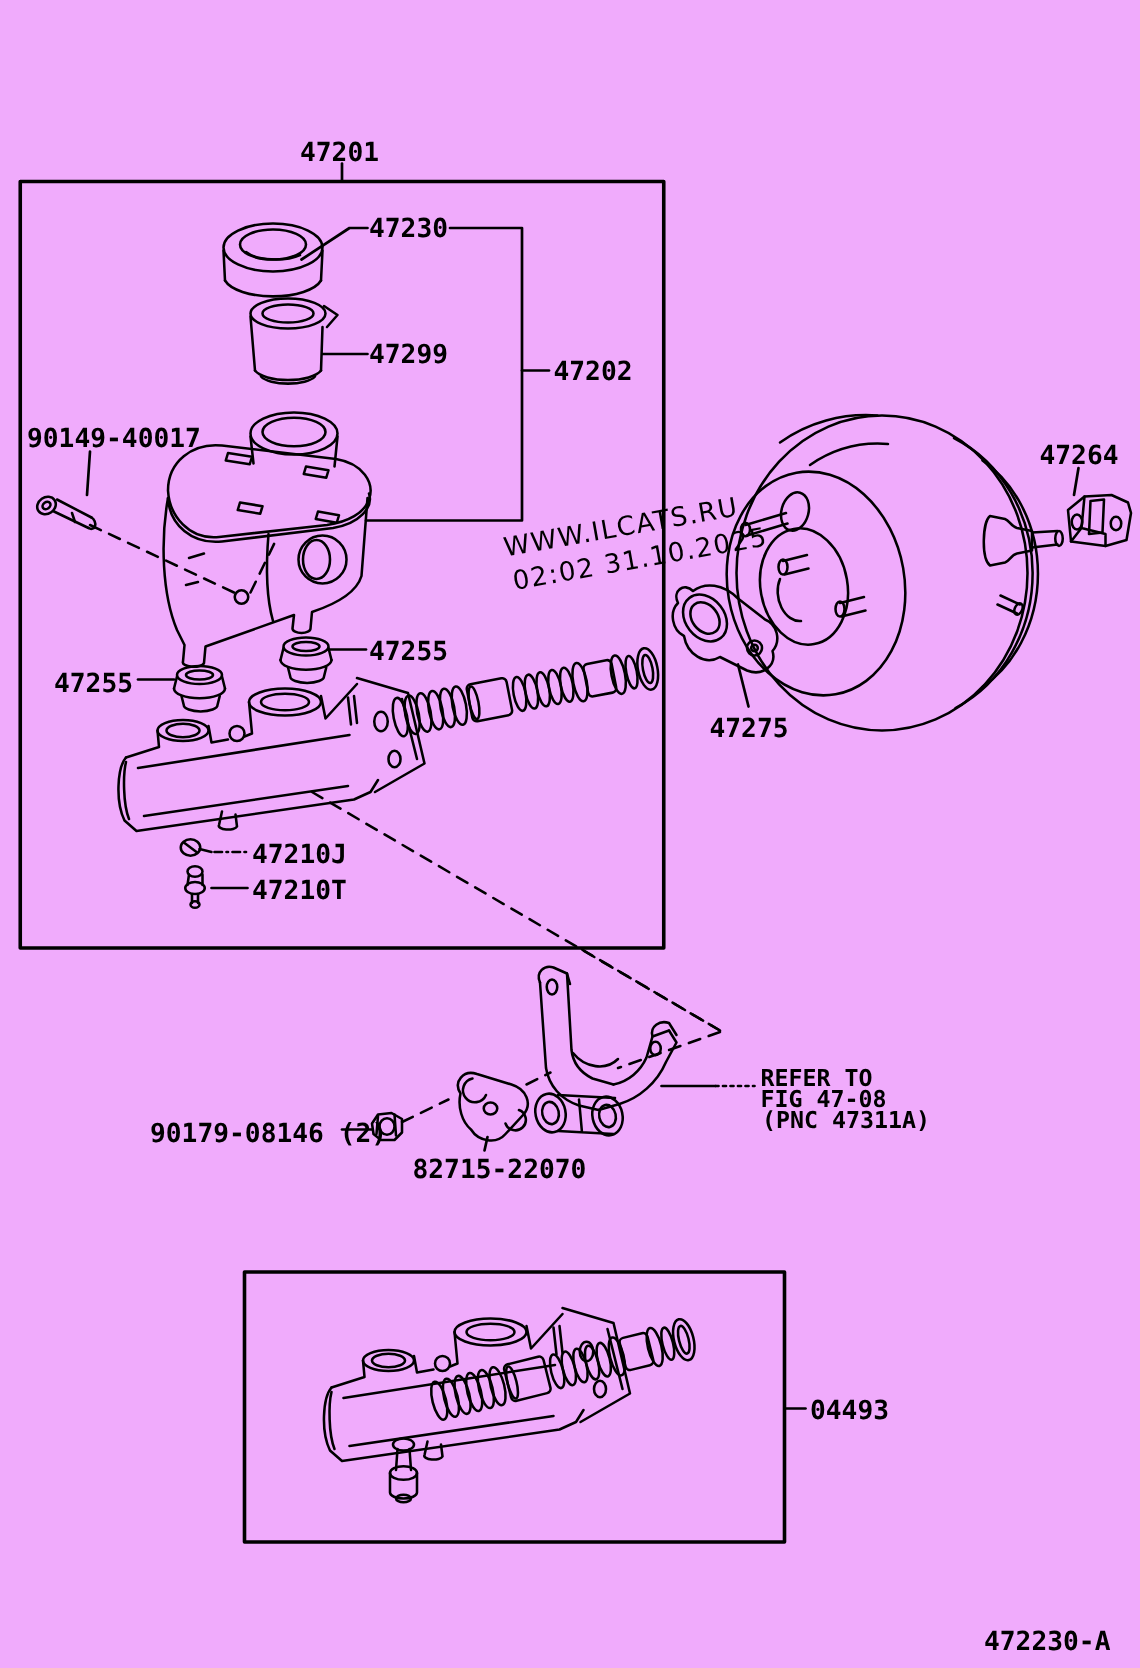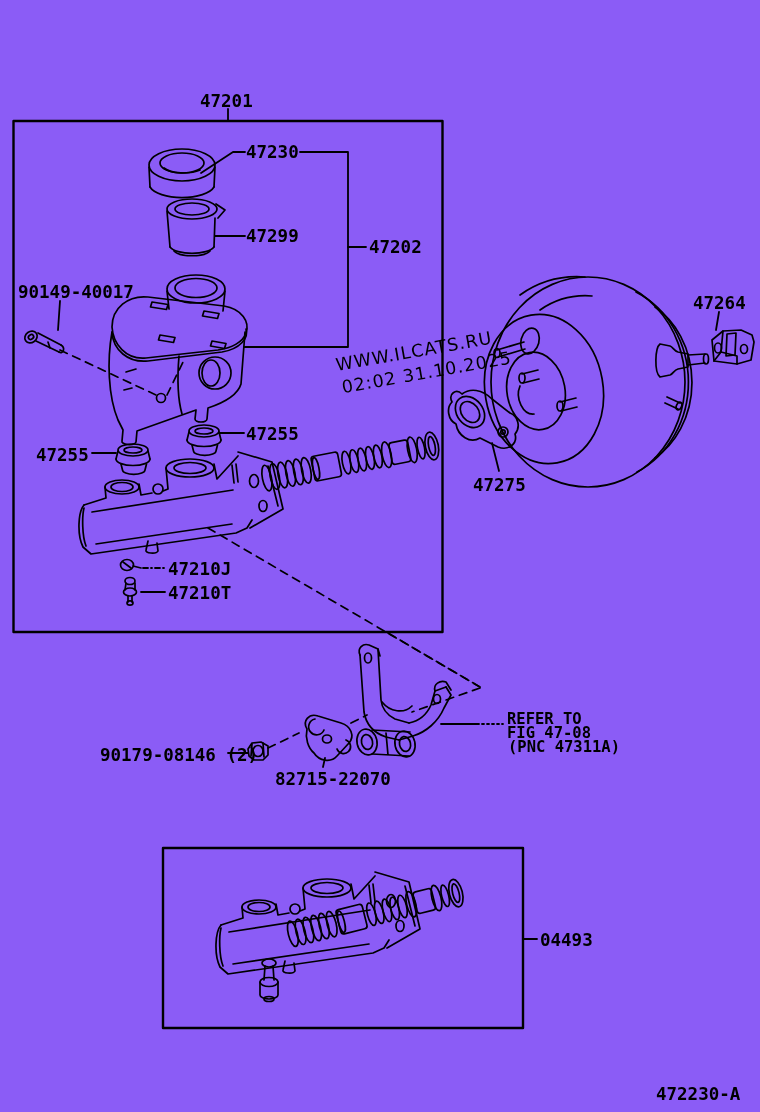--- a/index.html
+++ b/index.html
@@ -1,16 +1,16 @@
 <!DOCTYPE html>
 <html><head>
 <meta charset="utf-8">
 <style>
   html,body{margin:0;padding:0;background:#ffffff;}
-  .stage{position:relative;width:760px;height:1112px;background:#8b5cf6;overflow:hidden;
+  .stage{position:relative;width:760px;height:1112px;background:#f0abfc;overflow:hidden;
          font-family:"DejaVu Sans Mono","Liberation Mono",monospace;}
   svg{position:absolute;left:0;top:0;}
   text{font-family:"DejaVu Sans Mono","Liberation Mono",monospace;font-weight:bold;fill:#000;}
   .lbl{font-size:17.5px;}
   .sm{font-size:15.5px;}
   .wm{font-family:"DejaVu Sans","Liberation Sans",sans-serif;font-weight:normal;font-size:17.5px;letter-spacing:1px;}
 </style>
 </head>
 <body>
 

